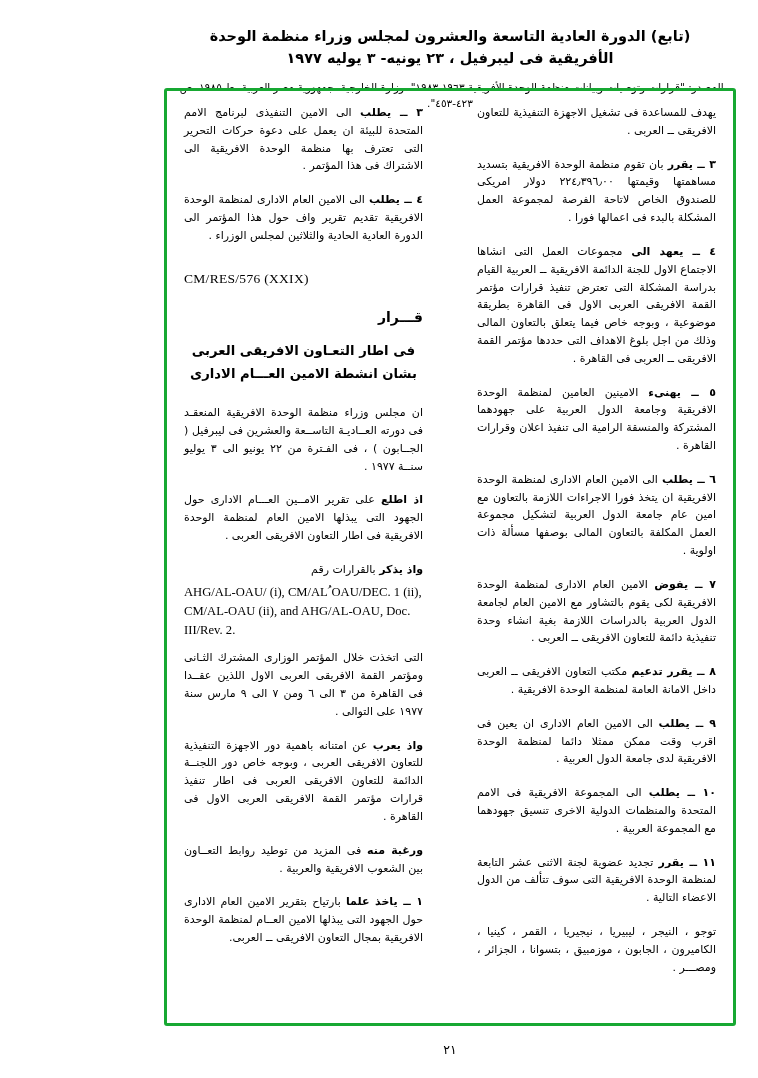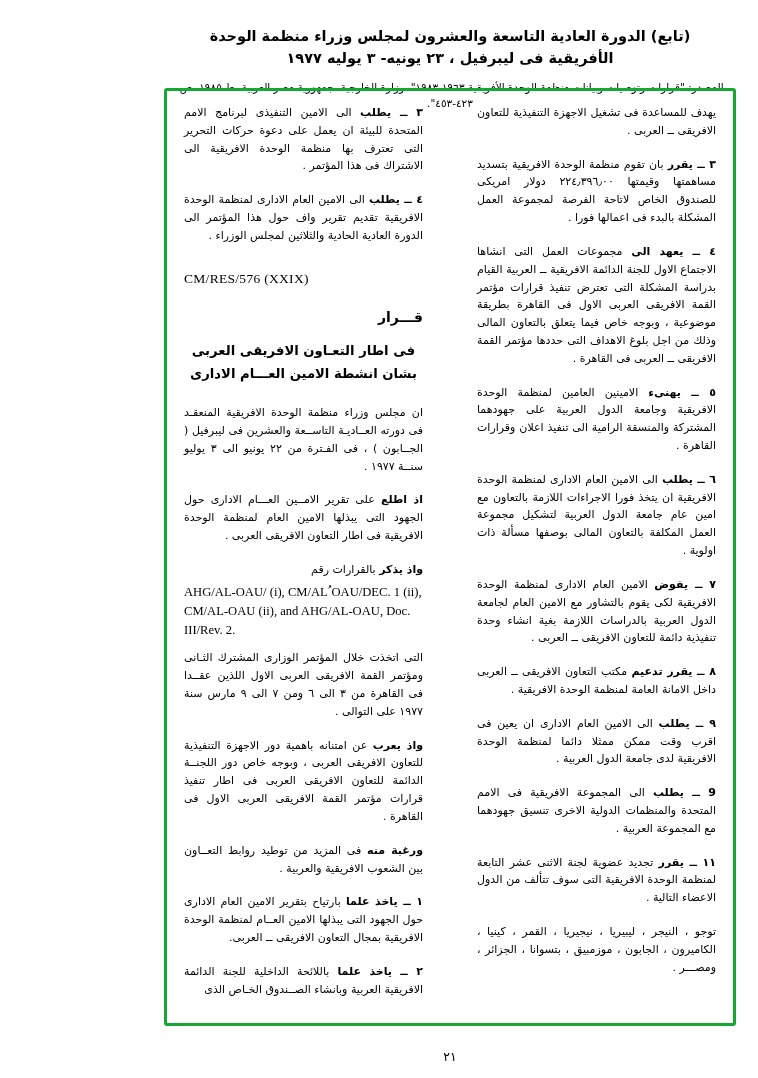--- a/index.html
+++ b/index.html
@@ -101,21 +101,21 @@
   .latin-block {
     font-family: "Liberation Serif", "DejaVu Serif", serif;
     direction: ltr;
     text-align: left;
     font-size: 12.6px;
     line-height: 1.5;
     margin: 2px 0 10px 0;
   }
   .page-number {
     position: absolute;
-    bottom: 14px;
+    bottom: 21px;
     left: 0;
     right: 0;
     text-align: center;
     font-size: 12.5px;
   }
   .sp-top {
     margin-top: 2px;
   }
 </style>
 </head>
@@ -143,21 +143,21 @@
       <p class="para"><span class="lead">٥ ــ يهنىء</span> <span>الامينين العامين لمنظمة الوحدة الافريقية وجامعة الدول العربية على جهودهما المشتركة والمنسقة الرامية الى تنفيذ اعلان وقرارات القاهرة .</span></p>
 
       <p class="para"><span class="lead">٦ ــ يطلب</span> <span>الى الامين العام الادارى لمنظمة الوحدة الافريقية ان يتخذ فورا الاجراءات اللازمة بالتعاون مع امين عام جامعة الدول العربية لتشكيل مجموعة العمل المكلفة بالتعاون المالى بوصفها مسألة ذات اولوية .</span></p>
 
       <p class="para"><span class="lead">٧ ــ يفوض</span> <span>الامين العام الادارى لمنظمة الوحدة الافريقية لكى يقوم بالتشاور مع الامين العام لجامعة الدول العربية بالدراسات اللازمة بغية انشاء وحدة تنفيذية دائمة للتعاون الافريقى ــ العربى .</span></p>
 
       <p class="para"><span class="lead">٨ ــ يقرر تدعيم</span> <span>مكتب التعاون الافريقى ــ العربى داخل الامانة العامة لمنظمة الوحدة الافريقية .</span></p>
 
       <p class="para"><span class="lead">٩ ــ يطلب</span> <span>الى الامين العام الادارى ان يعين فى اقرب وقت ممكن ممثلا دائما لمنظمة الوحدة الافريقية لدى جامعة الدول العربية .</span></p>
 
-      <p class="para"><span class="lead">9 ــ يطلب</span> <span>الى المجموعة الافريقية فى الامم المتحدة والمنظمات الدولية الاخرى تنسيق جهودهما مع المجموعة العربية .</span></p>
+      <p class="para"><span class="lead">١٠ ــ يطلب</span> <span>الى المجموعة الافريقية فى الامم المتحدة والمنظمات الدولية الاخرى تنسيق جهودهما مع المجموعة العربية .</span></p>
 
       <p class="para"><span class="lead">١١ ــ يقرر</span> <span>تجديد عضوية لجنة الاثنى عشر التابعة لمنظمة الوحدة الافريقية التى سوف تتألف من الدول الاعضاء التالية .</span></p>
 
       <p class="para"><span class="lead"></span> <span>توجو ، النيجر ، ليبيريا ، نيجيريا ، القمر ، كينيا ، الكاميرون ، الجابون ، موزمبيق ، بتسوانا ، الجزائر ، ومصـــر .</span></p>
 
       <p class="para last"><span></span></p>
 
     </div>
 
     <div class="col">
@@ -184,20 +184,19 @@
       <div class="latin-block">AHG/AL-OAU/ (i), CM/AL ُOAU/DEC. 1 (ii), CM/AL-OAU (ii), and AHG/AL-OAU, Doc. III/Rev. 2.</div>
 
       <p class="para"><span>التى اتخذت خلال المؤتمر الوزارى المشترك الثـانى ومؤتمر القمة الافريقى العربى الاول اللذين عقــدا فى القاهرة من ٣ الى ٦ ومن ٧ الى ٩ مارس سنة ١٩٧٧ على التوالى .</span></p>
 
       <p class="para"><span class="lead">واذ يعرب</span> <span>عن امتنانه باهمية دور الاجهزة التنفيذية للتعاون الافريقى العربى ، وبوجه خاص دور اللجنــة الدائمة للتعاون الافريقى العربى فى اطار تنفيذ قرارات مؤتمر القمة الافريقى العربى الاول فى القاهرة .</span></p>
 
       <p class="para"><span class="lead">ورغبة منه</span> <span>فى المزيد من توطيد روابط التعــاون بين الشعوب الافريقية والعربية .</span></p>
 
       <p class="para"><span class="lead">١ ــ ياخذ علما</span> <span>بارتياح بتقرير الامين العام الادارى حول الجهود التى يبذلها الامين العــام لمنظمة الوحدة الافريقية بمجال التعاون الافريقى ــ العربى.</span></p>
 
-      <p class="para last"><span class="lead">٢ ــ ياخذ علما</span> <span>باللائحة الداخلية للجنة الدائمة الافريقية العربية وبانشاء الصــندوق الخـاص الذى</span></p>
 
     </div>
   </div>
 
   <div class="page-number">٢١</div>
 
 </div>
 
 </body></html>

